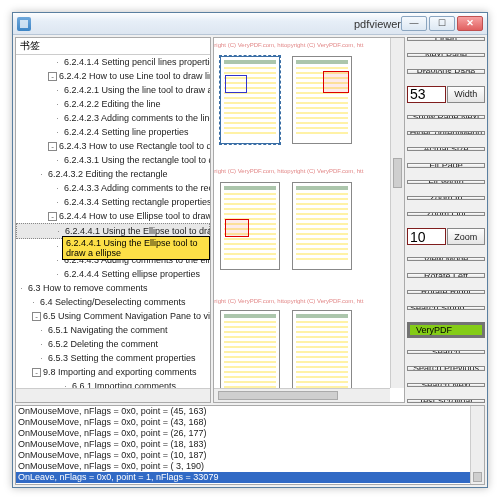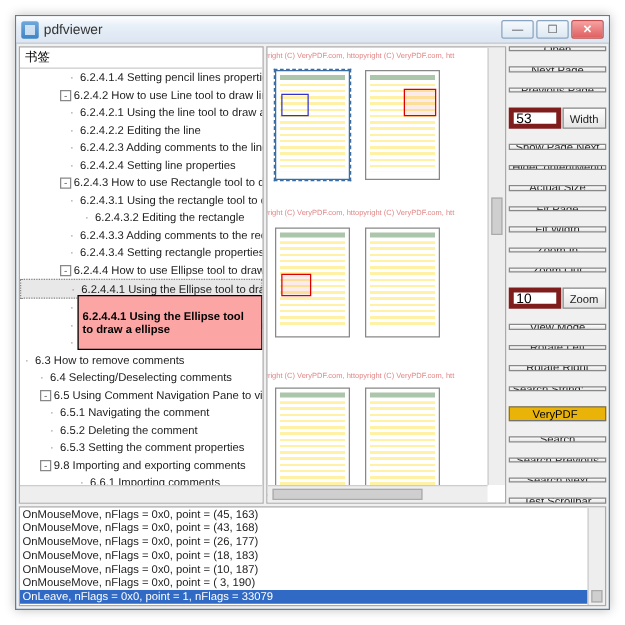--- a/index.html
+++ b/index.html
@@ -3,56 +3,56 @@
 <meta charset="utf-8">
 <style>
 * { box-sizing: border-box; margin: 0; padding: 0; font-family: "Segoe UI", Tahoma, sans-serif; }
 body { background: #fff; width: 500px; height: 500px; overflow: hidden; position: relative; }
 
 .window { position: absolute; left: 12px; top: 12px; width: 476px; height: 476px; border: 1px solid #5a7fa0; background: #f0f0f0; display: flex; flex-direction: column; box-shadow: 0 0 8px rgba(0,0,0,.25); }
 
 .titlebar { height: 22px; background: linear-gradient(#fdfeff, #e6eef7 40%, #dde6f1); display: flex; align-items: center; padding: 0 4px; border-bottom: 1px solid #b8c6d6; }
 .app-icon { width: 14px; height: 14px; background: linear-gradient(#6fa8dc,#3d85c6); border-radius: 2px; margin-right: 4px; position: relative; }
 .app-icon::after { content: ""; position: absolute; inset: 3px; background: #fff; opacity: .7; }
-.title-text { font-size: 11px; color: #333; flex: 1; }
+.title-text { font-size: 11px; color: #333; flex: 1; text-align: right; }
 .win-btns { display: flex; gap: 2px; }
 .win-btn { width: 26px; height: 15px; border: 1px solid #8aa5c0; background: linear-gradient(#f5f9fd,#dde8f3); border-radius: 2px; font-size: 9px; line-height: 13px; text-align: center; color: #444; }
 .win-close { background: linear-gradient(#f7a1a1,#e06060); border-color: #c05050; color: #fff; font-weight: bold; }
 
 .client { flex: 1; display: flex; flex-direction: column; overflow: hidden; }
 
 .top-row { flex: 1; display: flex; overflow: hidden; justify-content: space-between; }
 
 .tree-panel { width: 196px; border: 1px solid #aaa; margin: 2px 1px 1px 2px; background: #fff; display: flex; flex-direction: column; overflow: hidden; }
 .tree-tab { font-size: 10px; padding: 1px 4px; border-bottom: 1px solid #ccc; }
 .tree-body { flex: 1; overflow: hidden; position: relative; }
 .tree-node { font-size: 9px; line-height: 14px; white-space: nowrap; color: #222; padding-left: 4px; }
 .tree-node.sel { background: #e8e8e8; border: 1px dotted #888; }
 .tree-dots { display: inline-block; width: 8px; color: #888; }
 .tree-exp { display: inline-block; width: 9px; height: 9px; border: 1px solid #888; font-size: 8px; line-height: 7px; text-align: center; margin-right: 2px; background: #fff; color: #555; }
-.tooltip { position: absolute; background: #fca5a5; border: 1px solid #000; font-size: 9px; padding: 11px 3px; font-weight: bold; }
+.tooltip { position: absolute; background: #fde047; border: 1px solid #000; font-size: 9px; padding: 1px 3px; }
 .hscroll { height: 14px; background: #eee; border-top: 1px solid #ccc; }
 
 .doc-panel { flex: 1; margin: 2px 1px 1px 1px; border: 1px solid #aaa; background: #fff; overflow: hidden; position: relative; }
 .thumbs { position: absolute; inset: 0; overflow: hidden; }
 .wm { position: absolute; font-size: 6px; color: #e08080; white-space: nowrap; opacity: .95; }
 .thumb { position: absolute; background: #fff; border: 1px solid #888; }
 .thumb::before { content: ""; position: absolute; left: 3px; right: 3px; top: 10px; bottom: 6px; background: repeating-linear-gradient(#ffe96b, #ffe96b 2px, transparent 2px, transparent 5px); opacity: .6; }
 .thumb.sel { border: 1px solid #3a6ea5; outline: 1px dashed #3a6ea5; }
 .thumb .redbox { position: absolute; border: 1px solid #d00; background: rgba(220,0,0,.08); }
 .thumb .blu { position: absolute; border: 1px solid #33c; }
 .thumb .headerline { position: absolute; left: 3px; right: 3px; top: 3px; height: 4px; background: #5a8d5a; opacity: .5; }
 .doc-vscroll { position: absolute; right: 0; top: 0; bottom: 14px; width: 14px; background: #eee; border-left: 1px solid #ccc; }
 .doc-hscroll { position: absolute; left: 0; right: 14px; bottom: 0; height: 14px; background: #eee; border-top: 1px solid #ccc; }
 .sb-thumb { background: #cfcfcf; border: 1px solid #aaa; position: absolute; }
 
 .btn-panel { width: 78px; margin: 2px 2px 1px 1px; display: flex; flex-direction: column; gap: 12px; }
 .btn { height: 17px; background: linear-gradient(#fdfdfd,#e5e5e5); border: 1px solid #888; font-size: 9px; display: flex; align-items: center; justify-content: center; color: #222; white-space: nowrap; padding: 0 2px; overflow: hidden; }
 .btn-row { display: flex; gap: 1px; }
-.btn-row .inp { flex: 1; height: 17px; border: 4px solid #7f1d1d; background: #fff; font-size: 11px; padding: 0 2px; display: flex; align-items: center; min-width: 0; }
+.btn-row .inp { flex: 1; height: 17px; border: 1px solid #7f1d1d; background: #fff; font-size: 14px; padding: 0 2px; display: flex; align-items: center; min-width: 0; }
 .btn-row .btn { flex: 1; min-width: 0; }
 
 .log-panel { height: 80px; margin: 1px 2px 2px 2px; border: 1px solid #aaa; background: #fff; font-family: "Consolas","Courier New",monospace; font-size: 9px; line-height: 11px; overflow: hidden; position: relative; color: #222; }
 .log-line { white-space: pre; padding-left: 2px; }
 .log-sel { background: #316ac5; color: #fff; }
 .log-vscroll { position: absolute; right: 0; top: 0; bottom: 0; width: 14px; background: #eee; border-left: 1px solid #ccc; }
 </style>
 </head>
 <body>
 
@@ -74,21 +74,21 @@
         <div class="tree-tab">书签</div>
         <div class="tree-body" id="tree-body">
             <div class="tree-node" style="padding-left: 40px;"><span class="tree-dots">·</span><span>6.2.4.1.4 Setting pencil lines properties</span></div>
             <div class="tree-node" style="padding-left: 32px;"><span class="tree-exp">-</span><span>6.2.4.2 How to use Line tool to draw lines</span></div>
             <div class="tree-node" style="padding-left: 40px;"><span class="tree-dots">·</span><span>6.2.4.2.1 Using the line tool to draw a line</span></div>
             <div class="tree-node" style="padding-left: 40px;"><span class="tree-dots">·</span><span>6.2.4.2.2 Editing the line</span></div>
             <div class="tree-node" style="padding-left: 40px;"><span class="tree-dots">·</span><span>6.2.4.2.3 Adding comments to the line</span></div>
             <div class="tree-node" style="padding-left: 40px;"><span class="tree-dots">·</span><span>6.2.4.2.4 Setting line properties</span></div>
             <div class="tree-node" style="padding-left: 32px;"><span class="tree-exp">-</span><span>6.2.4.3 How to use Rectangle tool to draw</span></div>
             <div class="tree-node" style="padding-left: 40px;"><span class="tree-dots">·</span><span>6.2.4.3.1 Using the rectangle tool to dra</span></div>
-            <div class="tree-node" style="padding-left: 52px;"><span class="tree-dots">·</span><span>6.2.4.3.2 Editing the rectangle</span></div>
+            <div class="tree-node" style="padding-left: 24px;"><span class="tree-dots">·</span><span>6.2.4.3.2 Editing the rectangle</span></div>
             <div class="tree-node" style="padding-left: 40px;"><span class="tree-dots">·</span><span>6.2.4.3.3 Adding comments to the recta</span></div>
             <div class="tree-node" style="padding-left: 40px;"><span class="tree-dots">·</span><span>6.2.4.3.4 Setting rectangle properties</span></div>
             <div class="tree-node" style="padding-left: 32px;"><span class="tree-exp">-</span><span>6.2.4.4 How to use Ellipse tool to draw elli</span></div>
             <div class="tree-node sel" style="padding-left: 40px;"><span class="tree-dots">·</span><span>6.2.4.4.1 Using the Ellipse tool to draw</span></div>
             <div class="tooltip" style="left: 46px; top: 181px;">6.2.4.4.1 Using the Ellipse tool to draw a ellipse</div>
             <div class="tree-node" style="padding-left: 40px;"><span class="tree-dots">·</span><span>6.2.4.4.2 Editing the ellipse</span></div>
             <div class="tree-node" style="padding-left: 40px;"><span class="tree-dots">·</span><span>6.2.4.4.3 Adding comments to the ellips</span></div>
             <div class="tree-node" style="padding-left: 40px;"><span class="tree-dots">·</span><span>6.2.4.4.4 Setting ellipse properties</span></div>
             <div class="tree-node" style=""><span class="tree-dots">·</span><span>6.3 How to remove comments</span></div>
             <div class="tree-node" style="padding-left: 16px;"><span class="tree-dots">·</span><span>6.4 Selecting/Deselecting comments</span></div>
@@ -155,21 +155,21 @@
         <div class="btn">Zoom In</div>
         <div class="btn">Zoom Out</div>
         <div class="btn-row">
           <div class="inp">10</div>
           <div class="btn">Zoom</div>
         </div>
         <div class="btn">View Mode</div>
         <div class="btn">Rotate Left</div>
         <div class="btn">Rotate Right</div>
         <div class="btn" style="justify-content:flex-start;">Search String:</div>
-        <div class="inp" style="height:17px;border:1px solid #737373;background:#eab308;font-size:9px;padding:0 18px;display:flex;align-items:center;">VeryPDF</div>
+        <div class="inp" style="height:17px;border:3px solid #737373;background:#84cc16;font-size:9px;padding:0 6px;display:flex;align-items:center;">VeryPDF</div>
         <div class="btn">Search</div>
         <div class="btn">Search Previous</div>
         <div class="btn">Search Next</div>
         <div class="btn">Test Scrollbar</div>
       </div>
 
     </div>
 
     <div class="log-panel">
       <div id="log-lines">

